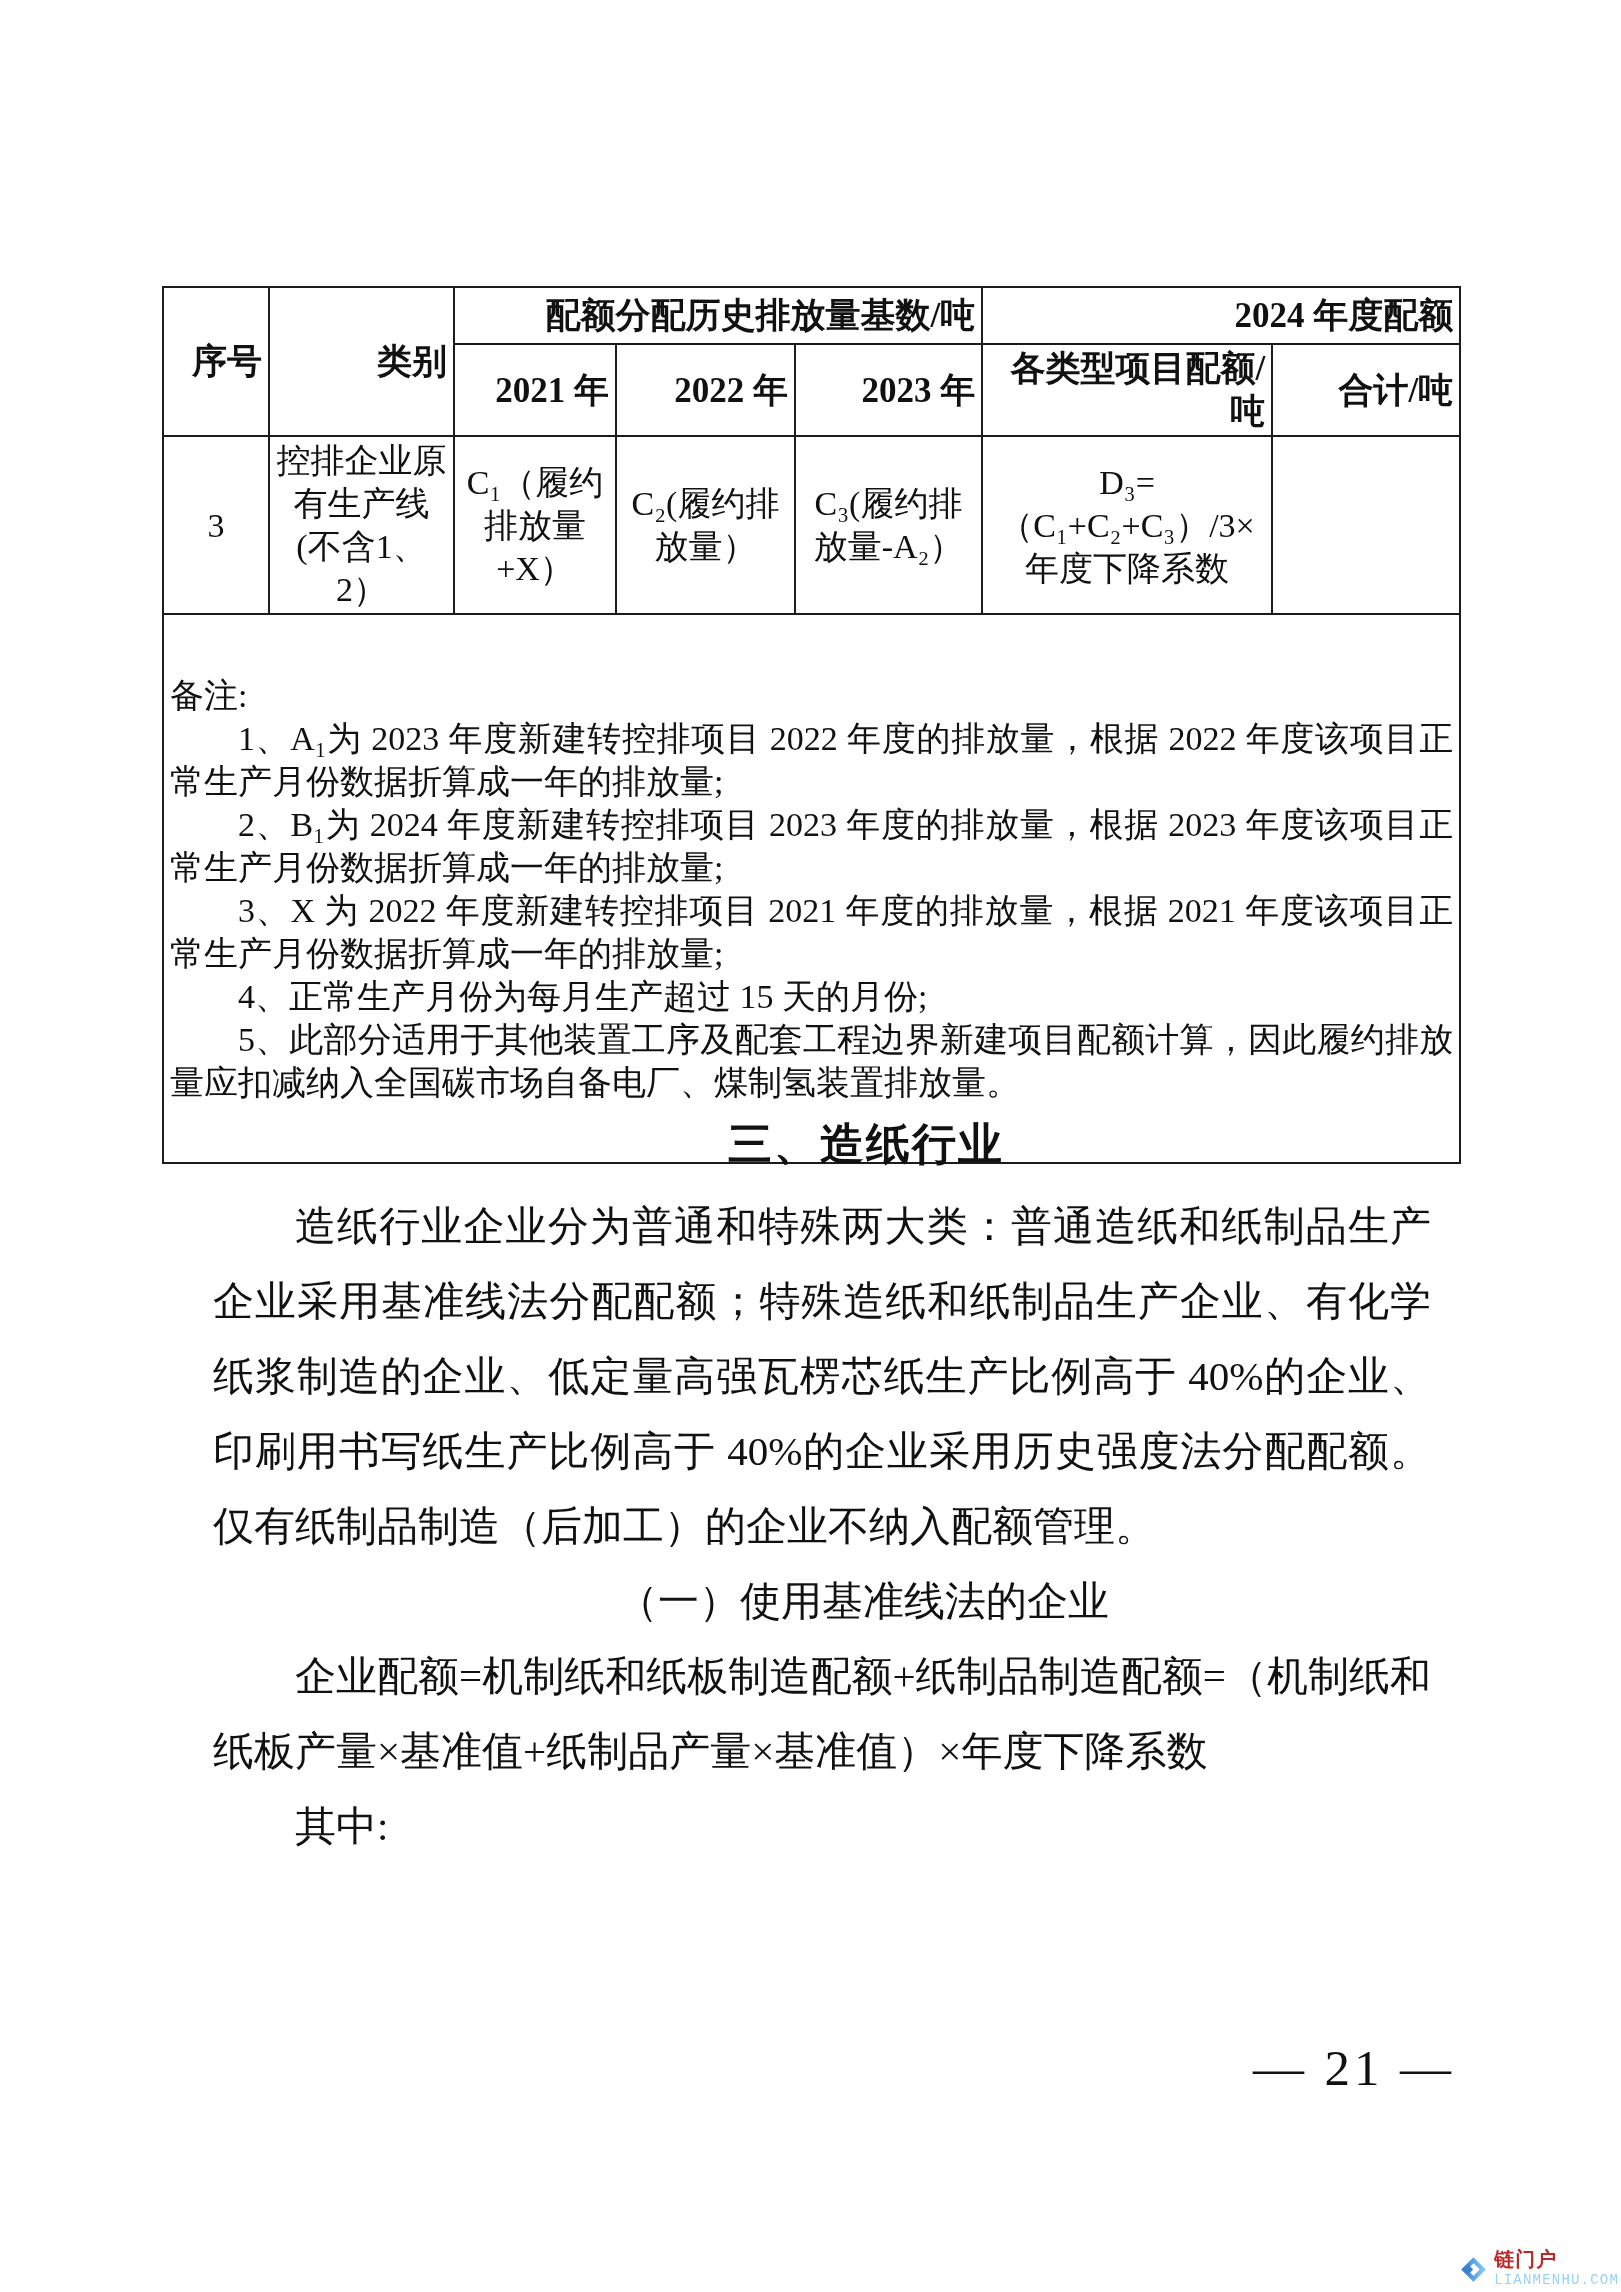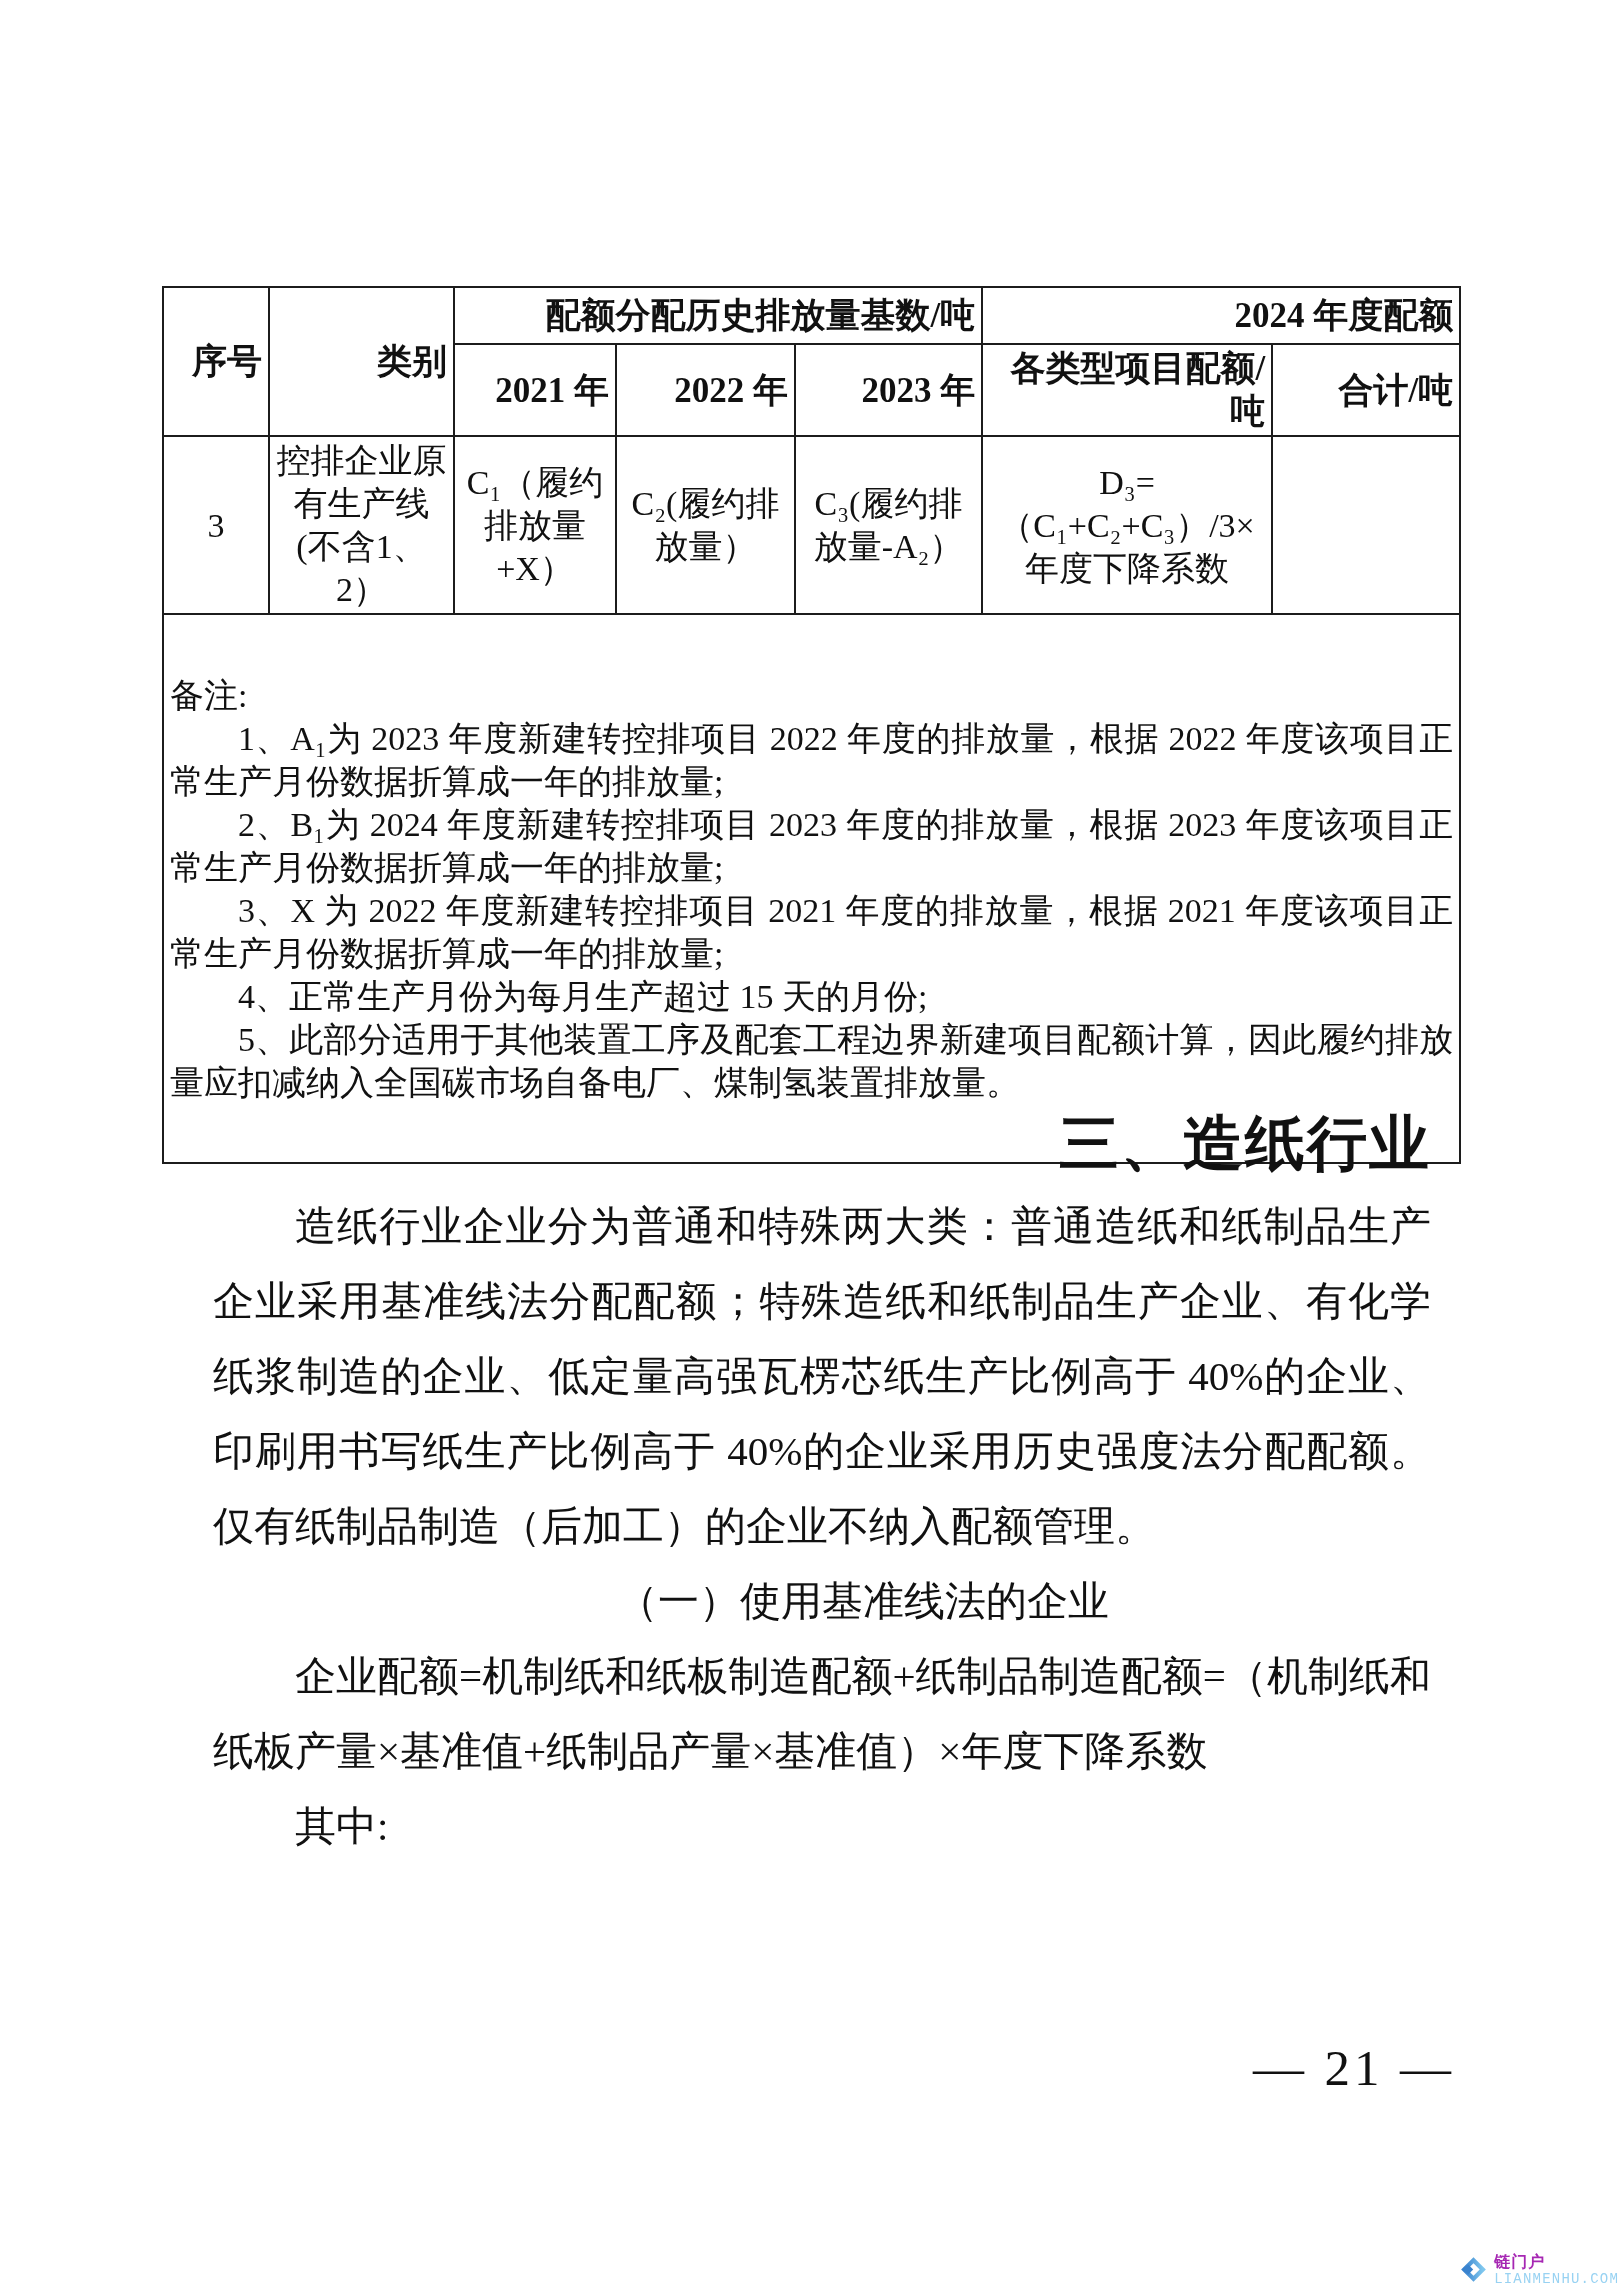--- a/index.html
+++ b/index.html
@@ -46,22 +46,22 @@
   .notes-cell p.notes-label { text-indent:0; }
 
   
   .body-text {
     position:absolute; left:213px; top:1106px; width:1218px;
     font-size:41px; line-height:75px;
     text-align:justify;
   }
   .section-heading {
     font-family:"Liberation Sans", sans-serif;
-    font-weight:bold; font-size:60px; line-height:75px;
-    text-indent:2em; text-align:right;
+    font-weight:bold; font-size:44px; line-height:75px;
+    text-indent:2em; text-align:center;
     margin-bottom:7.8px;
     letter-spacing:2px;
   }
   .body-text p.para { text-indent:2em; }
   .sub-heading { text-indent:2em; text-align:center; }
   .gap-top { margin-top:15.7px; }
 
   
   .page-number {
     position:absolute; left:1253px; top:2045px;
@@ -72,23 +72,23 @@
 
   
   .watermark {
     position:absolute; right:2px; bottom:5.9px;
     display:flex; align-items:center; gap:2.9px;
     opacity:0.95;
   }
   .wm-icon { width:35px; height:35px; flex:0 0 auto; }
   .wm-texts { display:flex; flex-direction:column; line-height:1; }
   .wm-name {
-    font-family:Liberation Sans, sans-serif;
-    font-weight:bold; font-size:16px;
-    color:#a21caf; letter-spacing:1px;
+    font-family:Liberation Mono, monospace;
+    font-weight:bold; font-size:20px;
+    color:#b91c1c; letter-spacing:1px;
   }
   .wm-domain {
     font-family:Liberation Mono, monospace;
     font-size:14px; color:#93d0f2; letter-spacing:1.2px;
     margin-top:2px;
   }
 </style>
 </head>
 <body>
 

